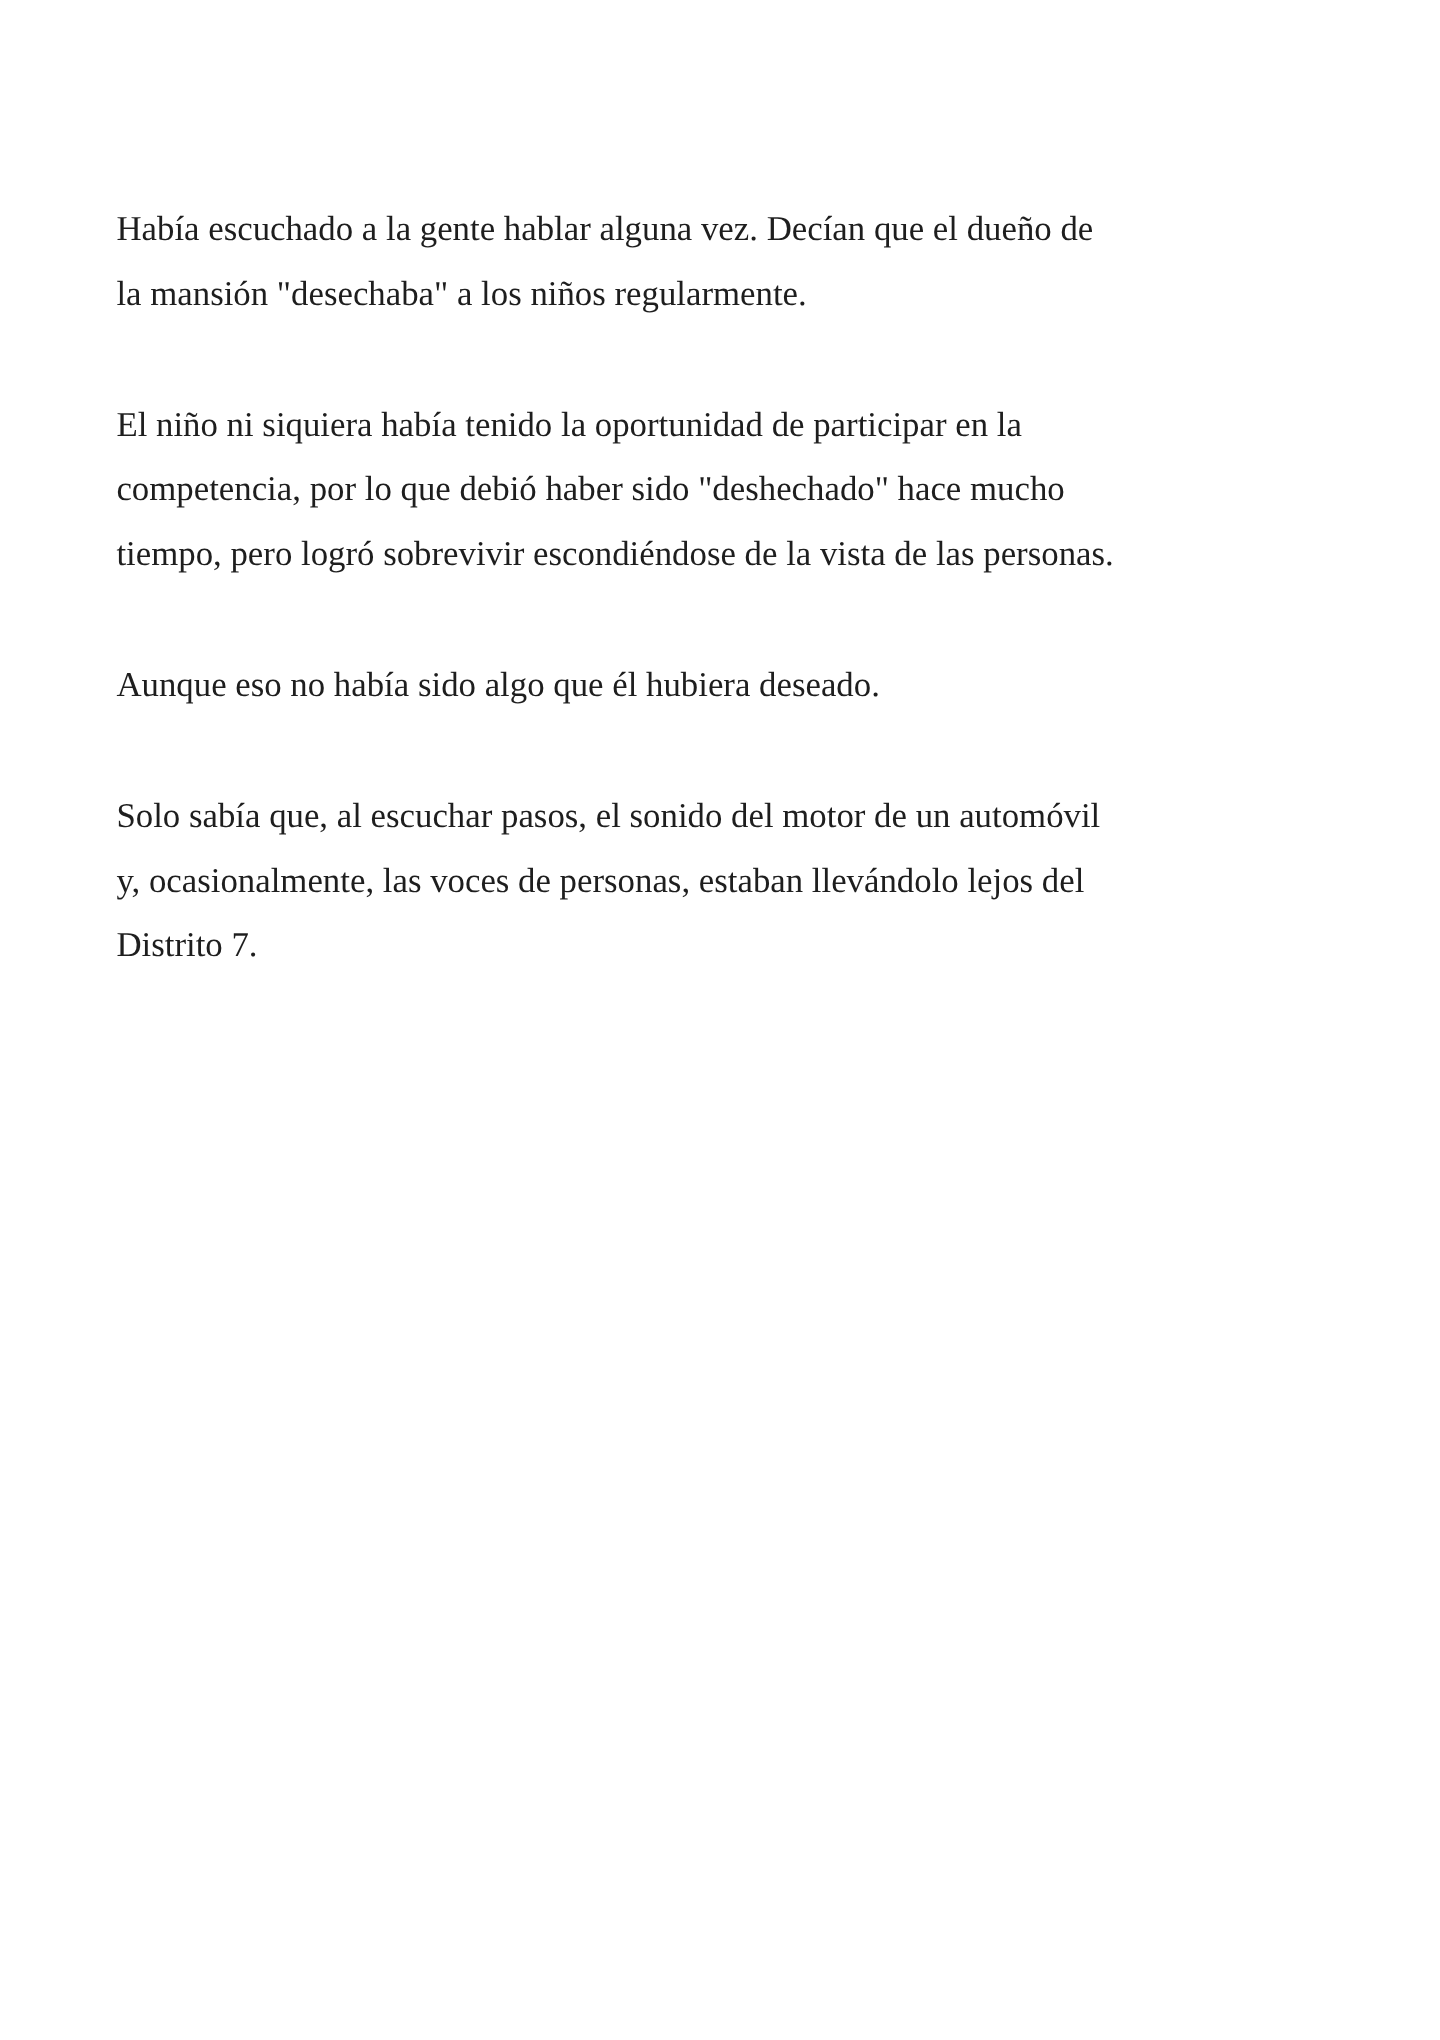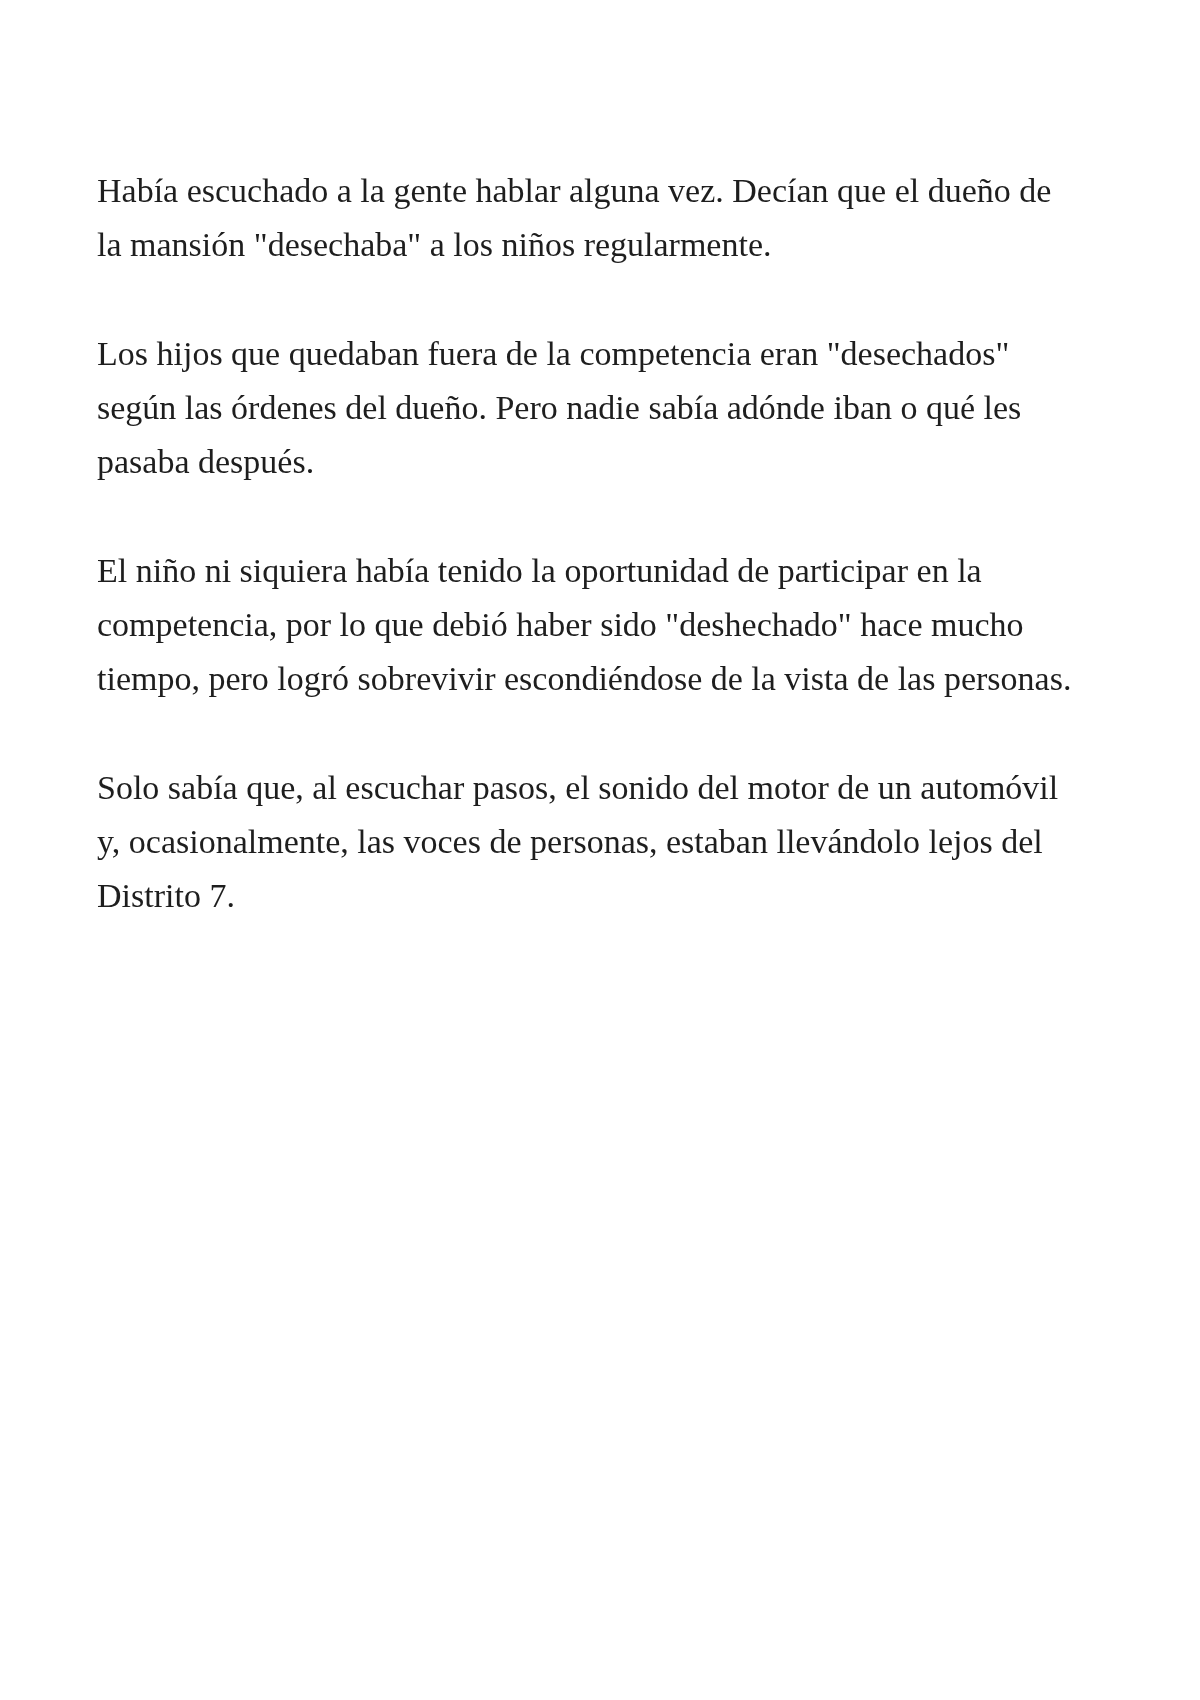--- a/index.html
+++ b/index.html
@@ -16,36 +16,34 @@
     box-sizing: border-box;
     width: 1200px;
     height: 1700px;
     padding: 164px 97px 0 97px;
     background: #ffffff;
   }
   .paragraph {
     margin: 0 0 55px 0;
     max-width: 1006px;
     font-family: "Liberation Serif", "DejaVu Serif", serif;
-    font-size: 34px;
+    font-size: 29px;
     line-height: 54px;
     font-weight: 400;
     color: #1e1e1e;
     white-space: pre-line;
     text-align: left;
   }
 </style>
 </head>
 <body>
 
 <main class="page">
   <p class="paragraph">Había escuchado a la gente hablar alguna vez. Decían que el dueño de
 la mansión "desechaba" a los niños regularmente.</p>
-  <p class="paragraph">Los hijos que quedaban fuera de la competencia eran "desechados"
-según las órdenes del dueño. Pero nadie sabía adónde iban o qué les
-pasaba después.</p>
   <p class="paragraph">El niño ni siquiera había tenido la oportunidad de participar en la
 competencia, por lo que debió haber sido "deshechado" hace mucho
 tiempo, pero logró sobrevivir escondiéndose de la vista de las personas.</p>
+  <p class="paragraph">Aunque eso no había sido algo que él hubiera deseado.</p>
   <p class="paragraph">Solo sabía que, al escuchar pasos, el sonido del motor de un automóvil
 y, ocasionalmente, las voces de personas, estaban llevándolo lejos del
 Distrito 7.</p>
 </main>
 
 </body></html>

